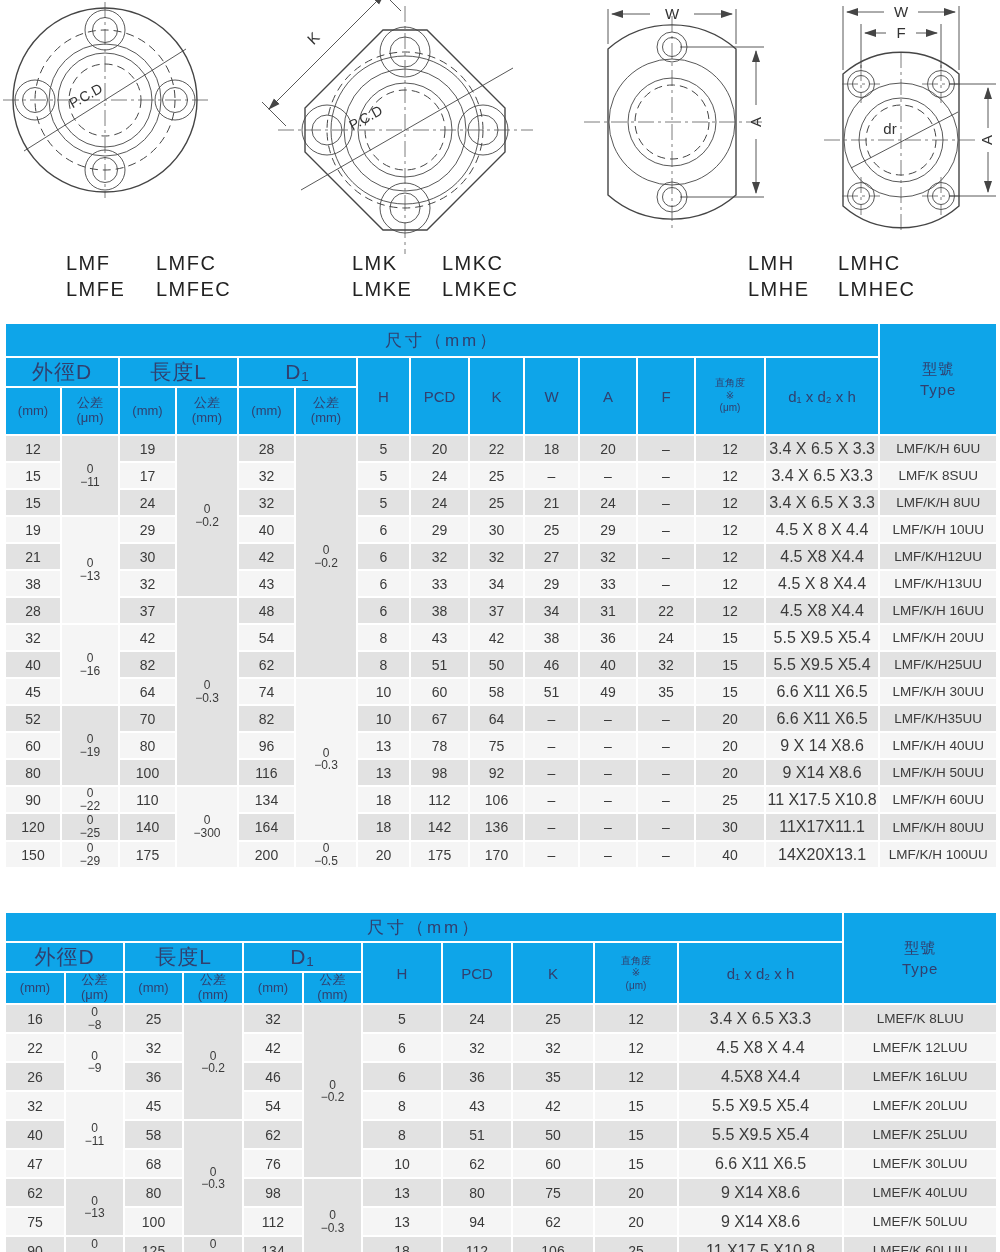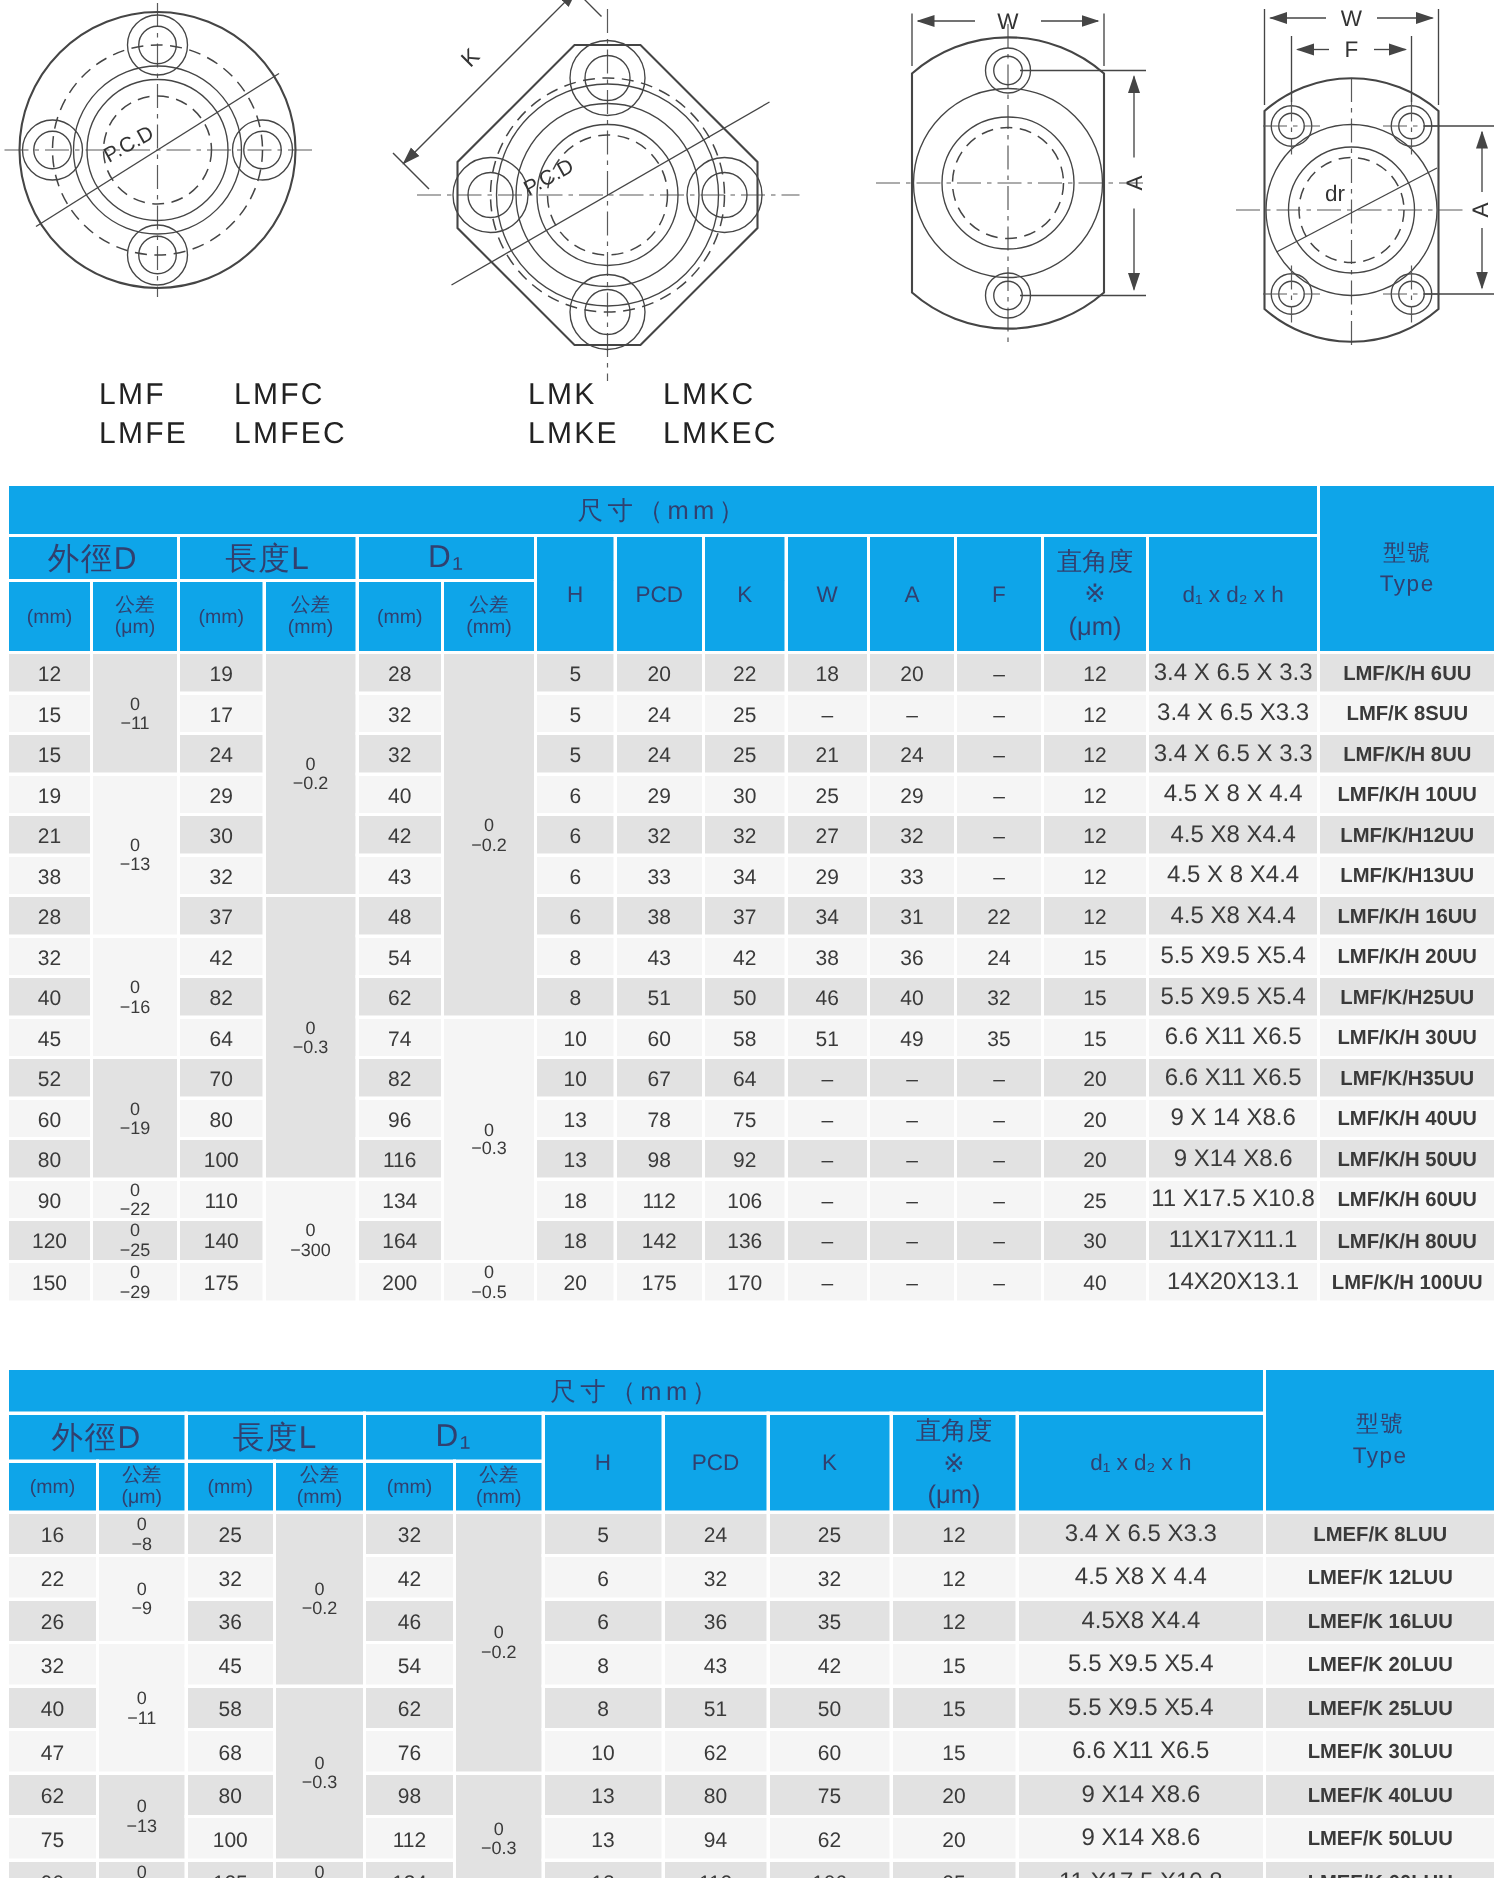--- a/index.html
+++ b/index.html
@@ -12,29 +12,29 @@
   .cap-row{display:flex;}
   .cap-row span:first-child{width:90px;}
   
   .dim-table{border-collapse:collapse;table-layout:fixed;width:992px;margin-left:4px;}
   .dim-table td{border:2px solid #fff;padding:0;text-align:center;vertical-align:middle;overflow:hidden;}
   .hd{background:#0ea5e9;color:#31406f;font-weight:normal;white-space:pre-line;}
   .hd-title{font-size:17px;letter-spacing:3px;}
   .hd-group{font-size:21px;letter-spacing:1px;}
   .hd-unit{font-size:13px;line-height:1.15;}
   .hd-col{font-size:15px;}
-  .hd-sq{font-size:17px;line-height:1.25;margin-top:12px;}
+  .hd-sq{font-size:10px;line-height:1.25;margin-top:12px;}
   .hd-type{font-size:15px;line-height:1.4;letter-spacing:1px;}
   .t1 .hrow1{height:34px;} .t1 .hrow2{height:26px;} .t1 .hrow3{height:48px;}
   .t2 .hrow1{height:30px;} .t2 .hrow2{height:22px;} .t2 .hrow3{height:32px;}
   tbody td{font-size:14px;color:#3a3a3a;}
   .t1 tbody tr{height:27px;} .t2 tbody tr{height:29px;}
   tbody tr.odd{background:#e2e2e2;} tbody tr.even{background:#f5f5f5;}
   .tol{background:transparent;font-size:12px;line-height:1.06;color:#3a3a3a;}
-  .col-bolt{font-size:16px;} .col-type{font-size:13.5px;font-weight:bold;}
+  .col-bolt{font-size:16px;} .col-type{font-size:13.5px;}
   .spacer{height:42px;}
   
   .ln{stroke:#454545;stroke-width:1.4;fill:none;}
   .ln-thin{stroke:#454545;stroke-width:0.9;fill:none;}
   .cl{stroke:#5a5a5a;stroke-width:0.8;fill:none;stroke-dasharray:16 4 3 4;}
   .dash{stroke:#454545;stroke-width:1;fill:none;stroke-dasharray:8 5;}
   .dim{stroke:#454545;stroke-width:0.9;fill:none;}
   .svgtxt{fill:#333;font-size:15px;font-family:"Liberation Sans","DejaVu Sans",sans-serif;}
   .pcdtxt{fill:#333;font-size:14px;font-family:"Liberation Sans","DejaVu Sans",sans-serif;}
 </style>
@@ -175,20 +175,30 @@
         </div>
     </div>
     <div class="caption" style="left:66px;top:250px;">
       <div class="cap-row">
           <span>LMF</span>
           <span>LMFC</span>
         </div>
       <div class="cap-row">
           <span>LMFE</span>
           <span>LMFEC</span>
+        </div>
+    </div>
+    <div class="caption" style="left:748px;top:250px;">
+      <div class="cap-row">
+          <span>LMH</span>
+          <span>LMHC</span>
+        </div>
+      <div class="cap-row">
+          <span>LMHE</span>
+          <span>LMHEC</span>
         </div>
     </div>
   </div>
 
   <table class="dim-table t1">
     <colgroup>
       <col style="width:56px">
         <col style="width:58px">
         <col style="width:57px">
         <col style="width:62px">

